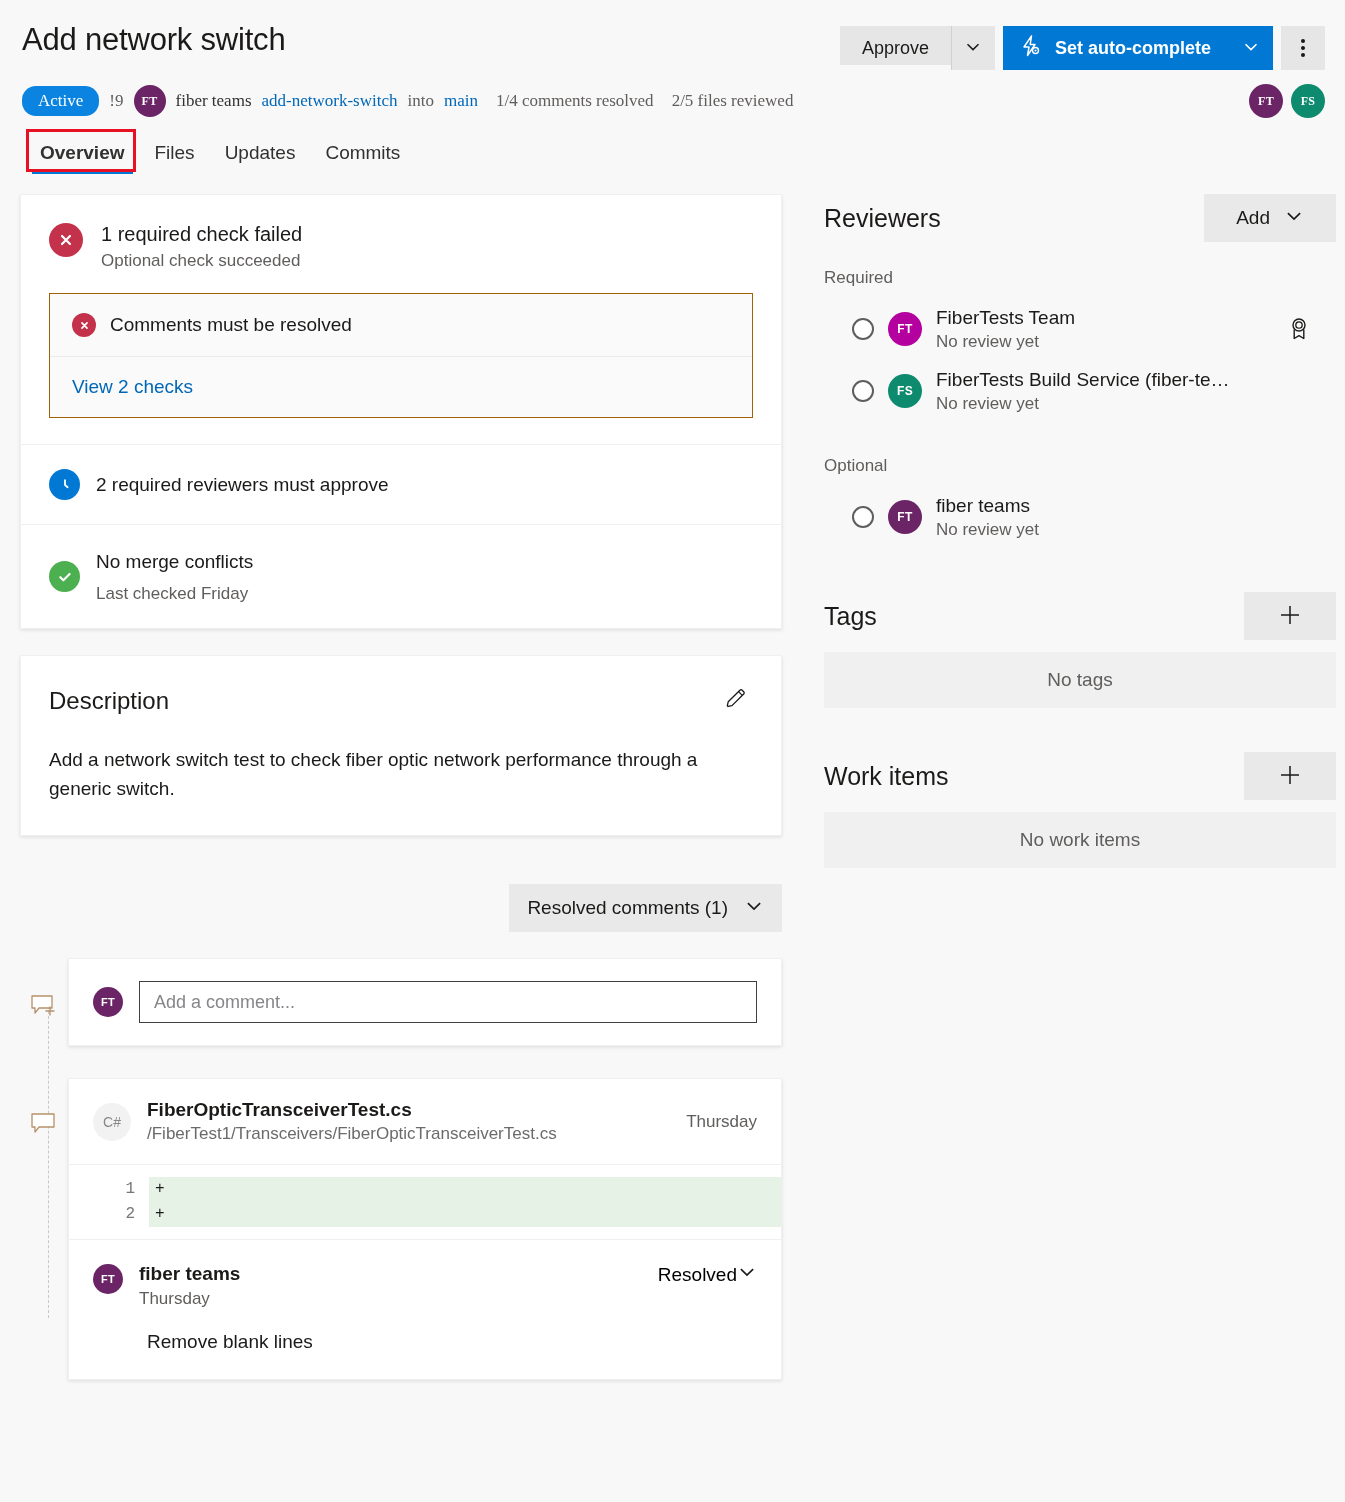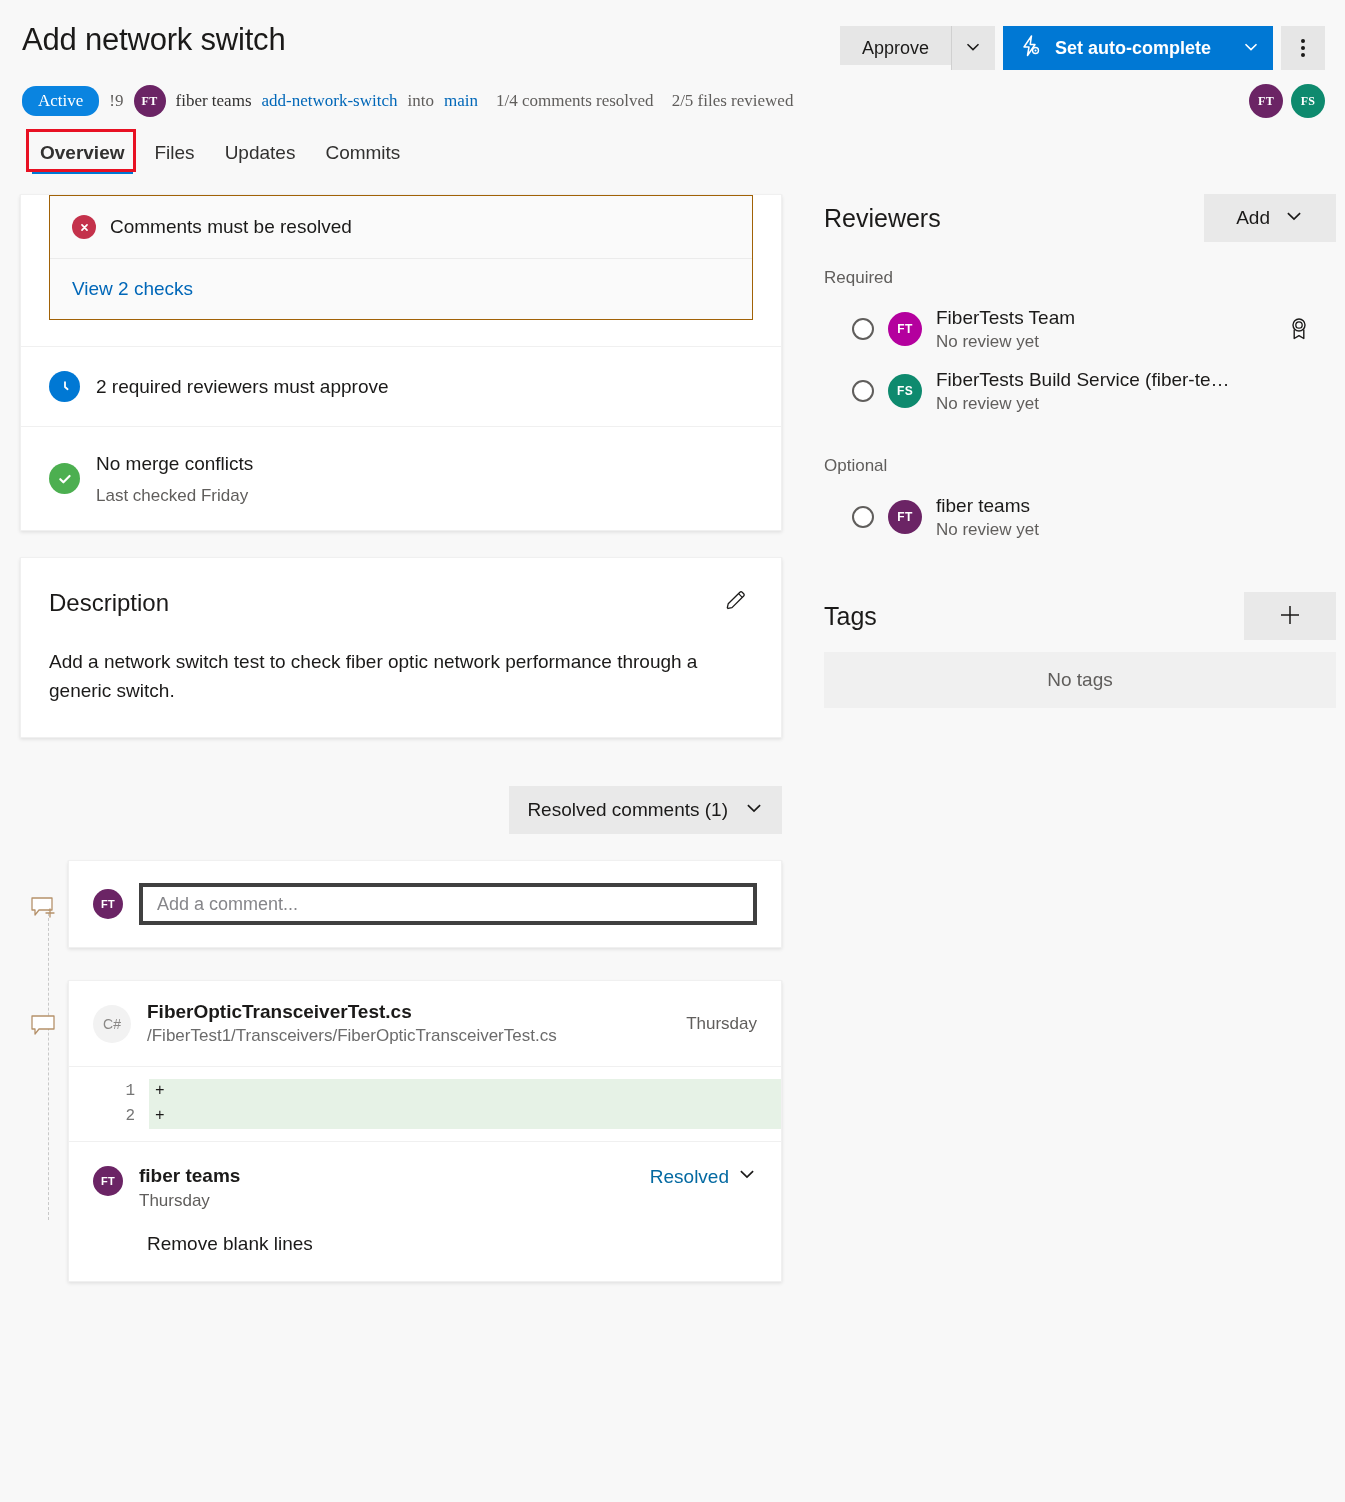--- a/index.html
+++ b/index.html
@@ -125,21 +125,21 @@
   }
 
   
   .threads { position: relative; margin-top: 26px; padding-left: 48px; }
   .gutter { position: absolute; left: 10px; top: 0; bottom: 0; width: 34px; }
   .gutter .dash { position: absolute; left: 18px; top: 48px; bottom: 62px; border-left: 1px dashed #c8c8c8; }
   .g-icon { position: absolute; left: 0; width: 34px; height: 30px; }
 
   .comment-card { padding: 22px 24px; display: flex; align-items: center; gap: 16px; }
   .comment-input {
-    flex: 1; height: 42px; border: 4px solid #404040; background: #fff;
+    flex: 1; height: 42px; border: 1px solid #404040; background: #fff;
     font-size: 18px; color: #1b1a19; padding: 0 14px;
     font-family: "Liberation Sans", sans-serif;
   }
   .comment-input::placeholder { color: #86868a; }
 
   .file-card { margin-top: 32px; }
   .file-head { display: flex; align-items: center; gap: 16px; padding: 20px 24px 20px 24px; }
   .file-badge {
     width: 38px; height: 38px; border-radius: 50%; background: #f2f2f2; color: #8a8886;
     display: flex; align-items: center; justify-content: center; font-size: 14px; flex: none;
@@ -150,21 +150,21 @@
 
   .diff { border-top: 1px solid #f0f0f0; padding: 12px 0 12px 0; }
   .diff-row { display: flex; font-family: "Liberation Mono", monospace; font-size: 16px; line-height: 25px; }
   .diff-num { width: 80px; text-align: right; padding-right: 14px; color: #767676; flex: none; }
   .diff-body { flex: 1; background: #e6f2e6; color: #1b1a19; padding-left: 6px; }
 
   .thread-comment { border-top: 1px solid #f0f0f0; padding: 22px 24px 26px 24px; }
   .tc-head { display: flex; align-items: flex-start; gap: 16px; }
   .tc-author { font-size: 19px; font-weight: 600; color: #1b1a19; line-height: 24px; }
   .tc-time { font-size: 17px; color: #605e5c; margin-top: 3px; }
-  .tc-status { margin-left: auto; display: flex; align-items: center; gap: 8px; font-size: 19px; color: #0369a1; cursor: pointer; text-align: center; }
+  .tc-status { margin-left: auto; display: flex; align-items: center; gap: 0; font-size: 19px; color: #000000; cursor: pointer; text-align: center; }
   .tc-body { font-size: 19px; color: #1b1a19; margin: 22px 0 0 54px; }
 
   
   .side-head { display: flex; align-items: center; justify-content: space-between; }
   .side-title { font-size: 25px; font-weight: 400; color: #1b1a19; }
   .add-btn {
     background: #e9e9e9; border: none; height: 48px; padding: 0 32px;
     display: flex; align-items: center; gap: 14px; cursor: pointer;
     font-size: 19px; color: #1b1a19; font-family: "Liberation Sans", sans-serif;
   }
@@ -258,20 +258,31 @@
       <div class="tab">Commits</div>
       <div class="tab-highlight"></div>
     </div>
   </div>
 
   <div class="body">
 
     <div class="col-main">
 
       <div class="card">
+        <div class="check-head">
+          <span class="ic ic-err">
+            <svg width="18" height="18" viewBox="0 0 18 18">
+                <path d="M5 5 L13 13 M13 5 L5 13" stroke="#fff" stroke-width="2.2" stroke-linecap="round"></path>
+              </svg>
+          </span>
+          <div>
+            <div class="check-title">1 required check failed</div>
+            <div class="check-sub">Optional check succeeded</div>
+          </div>
+        </div>
 
         <div class="sub-panel">
           <div class="sub-row">
             <span class="ic ic-err-sm">
               <svg width="13" height="13" viewBox="0 0 18 18">
                   <path d="M5.5 5.5 L12.5 12.5 M12.5 5.5 L5.5 12.5" stroke="#fff" stroke-width="2.4" stroke-linecap="round"></path>
                 </svg>
             </span>
             <span class="sub-row-text">Comments must be resolved</span>
           </div>
@@ -452,16 +463,29 @@
             <span>
               <svg width="26" height="26" viewBox="0 0 26 26">
                   <path d="M13 4 V22 M4 13 H22" stroke="#1b1a19" stroke-width="1.5"></path>
                 </svg>
             </span>
           </button>
         </div>
         <div class="empty-box">No tags</div>
       </div>
 
+      <div class="side-section">
+        <div class="side-head">
+          <span class="side-title">Work items</span>
+          <button class="plus-btn">
+            <span>
+              <svg width="26" height="26" viewBox="0 0 26 26">
+                  <path d="M13 4 V22 M4 13 H22" stroke="#1b1a19" stroke-width="1.5"></path>
+                </svg>
+            </span>
+          </button>
+        </div>
+        <div class="empty-box">No work items</div>
+      </div>
 
     </div>
   </div>
 </div>
 
 </body></html>

